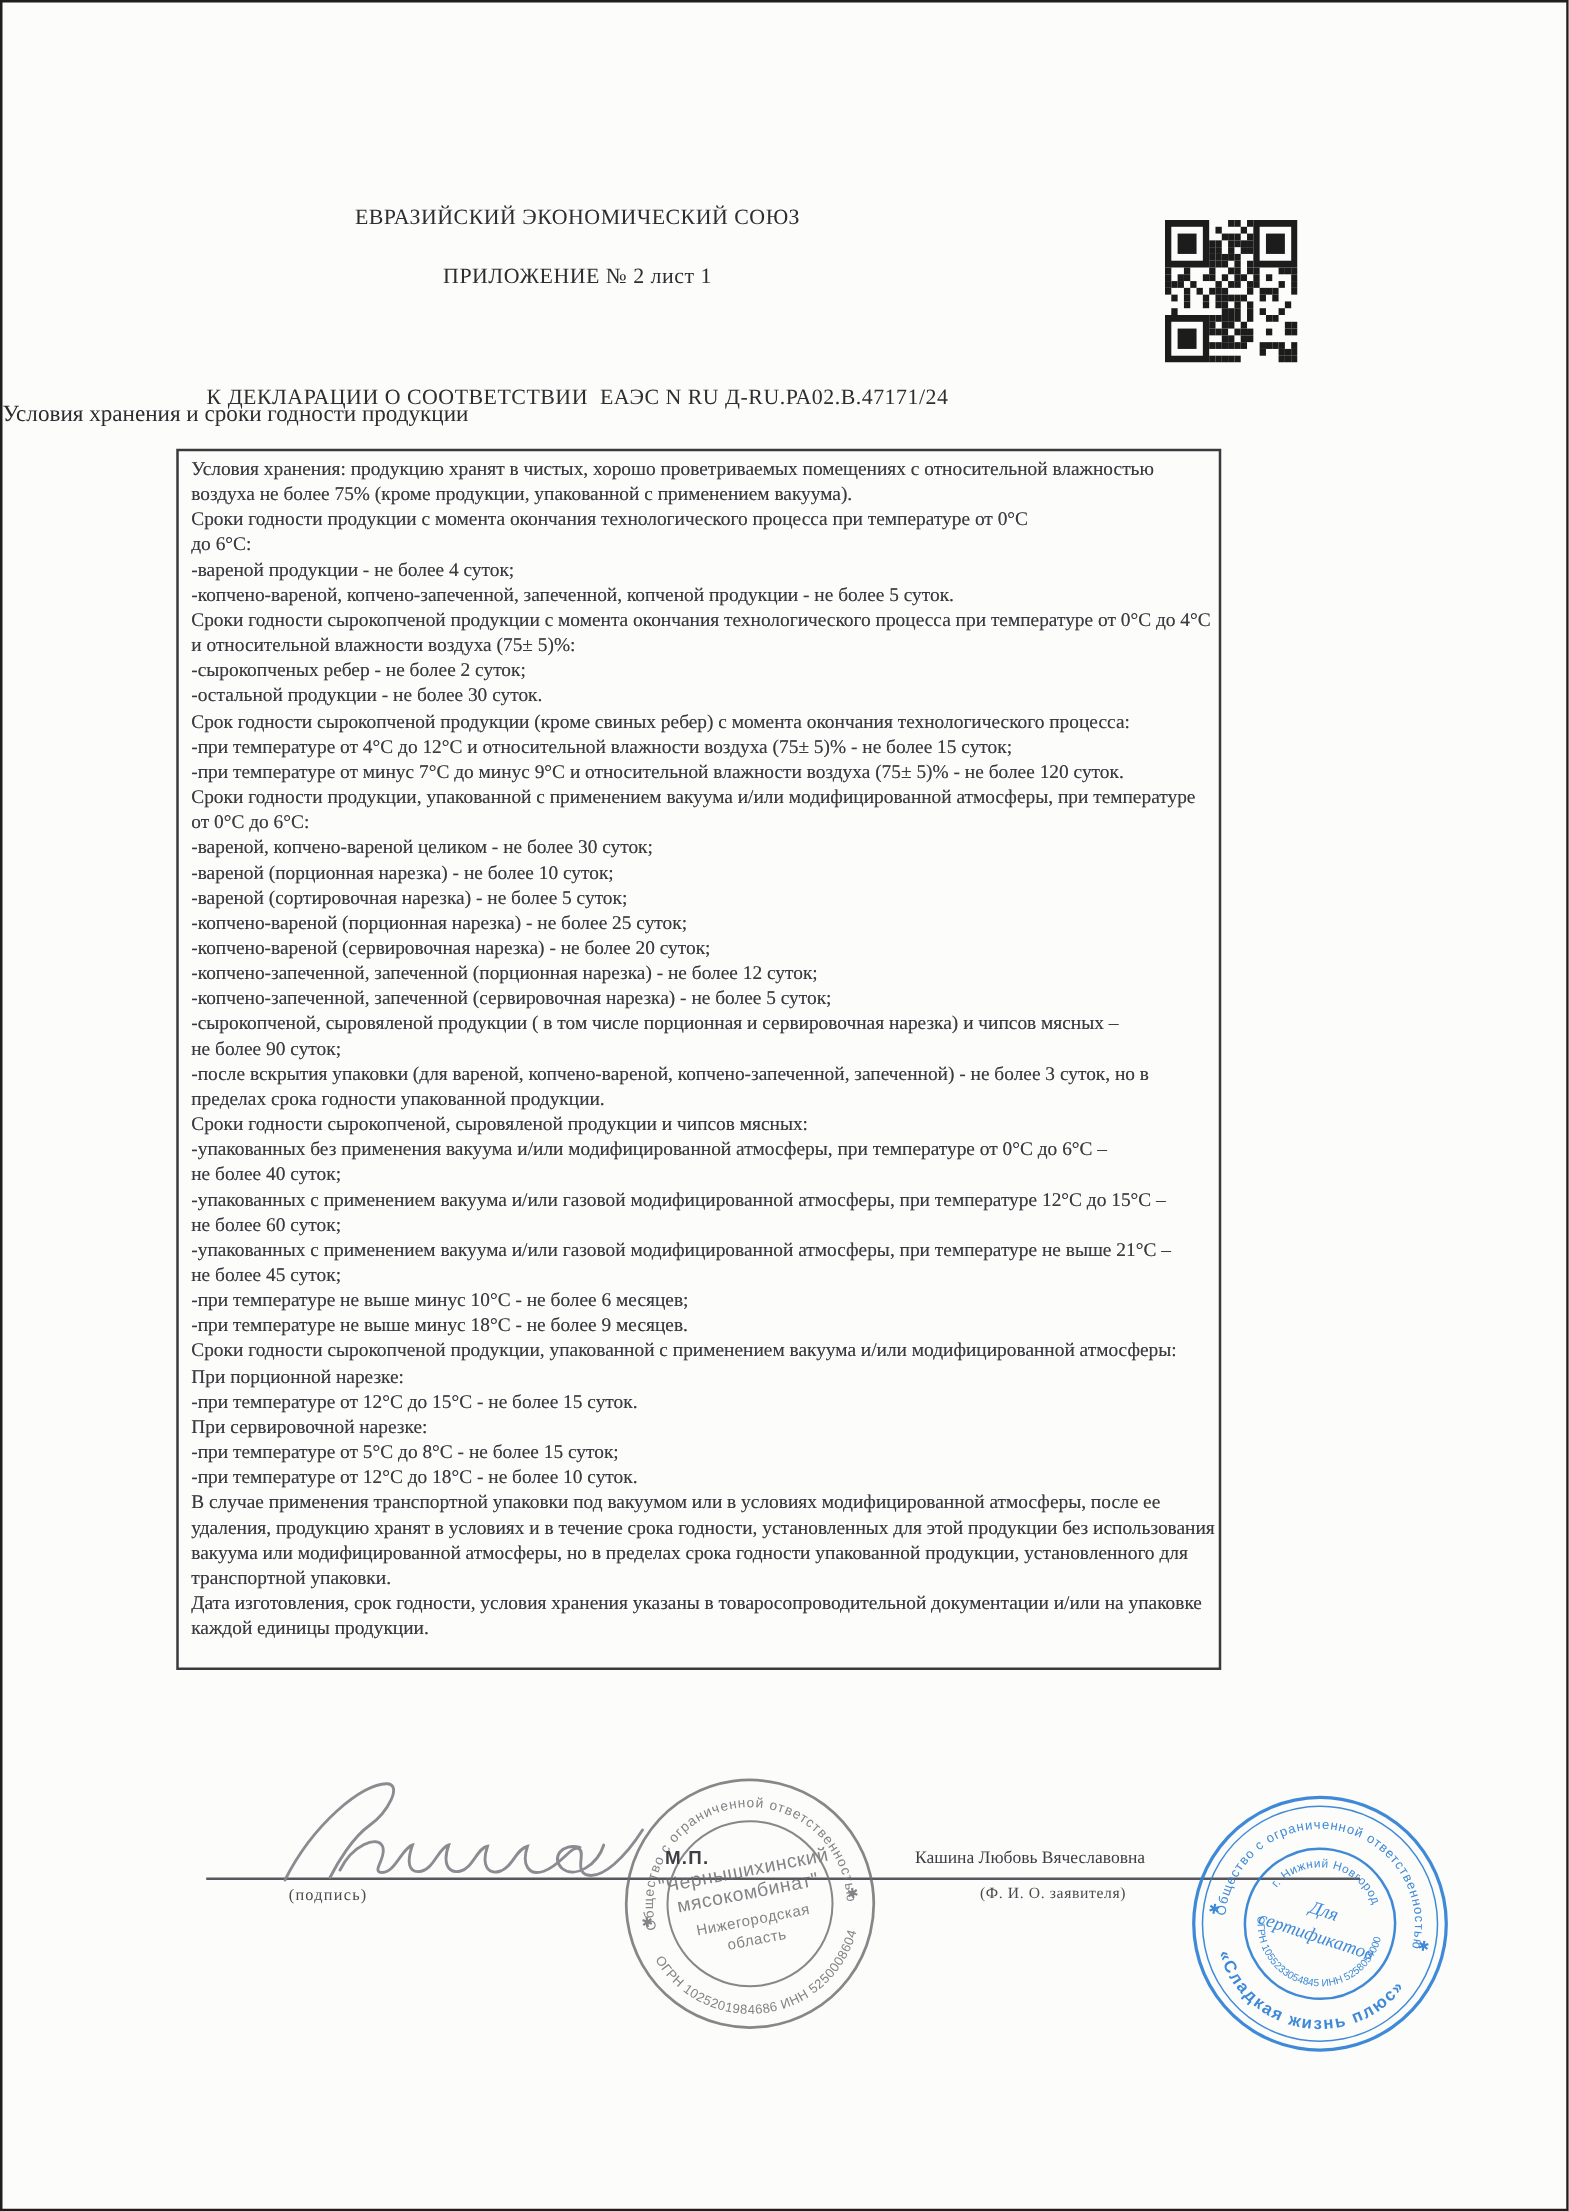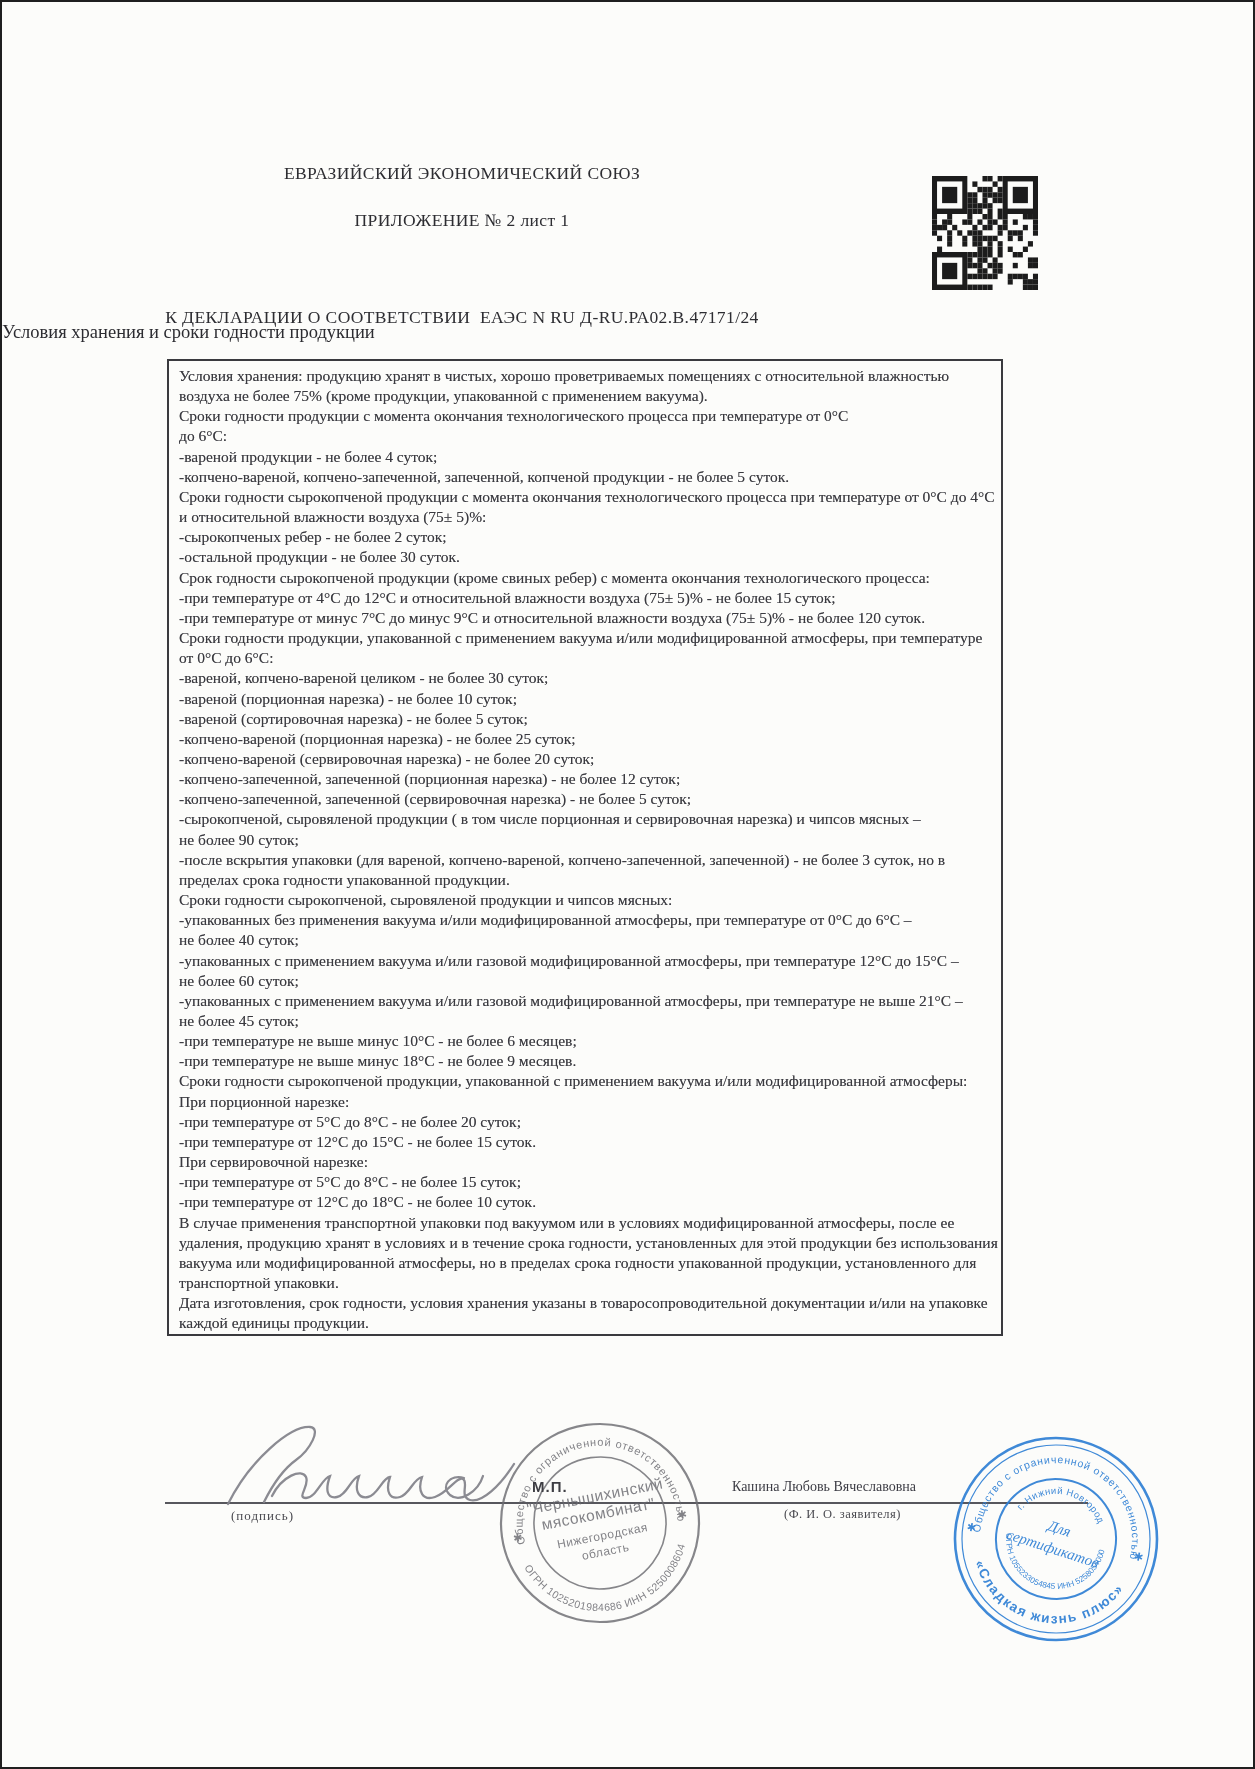--- a/index.html
+++ b/index.html
@@ -5,21 +5,21 @@
   html,body{margin:0;padding:0;background:#e8e8e8;}
   .page{position:relative;width:1255px;height:1769px;background:#fcfcfa;
         border:2px solid #1f1f1f;box-sizing:border-box;overflow:hidden;
         font-family:"Liberation Serif",serif;color:#35353b;}
   .abs{position:absolute;}
   .hline{left:0;width:920px;text-align:center;font-weight:normal;font-size:17.5px;
          letter-spacing:.4px;color:#2d2d32;white-space:pre;}
   #h1{top:161px;} #h2{top:208px;} #h3{top:266px;margin-top:39px;}
   .doc-title{top:320px;left:0;width:1094px;text-align:left;font-size:18.5px;color:#2c2c31;}
   .main-box{left:139px;top:357px;width:836px;height:977px;border:2px solid #3a3a3e;
-            box-sizing:border-box;padding:5px 24px 0 10px;background:transparent;margin-left:26px;}
+            box-sizing:border-box;padding:5px 24px 0 10px;background:transparent;}
   .bline{font-size:15.5px;line-height:20.15px;white-space:nowrap;color:#3a3a40;
          text-shadow:0 0 .5px rgba(60,60,64,.55);}
   .sig-rule{left:163px;top:1500px;width:923px;height:2px;background:#57575d;z-index:1;}
   .cap{font-size:13px;color:#4a4a50;letter-spacing:1px;z-index:1;}
   #cap-sign{left:229px;top:1506px;}
   #cap-fio{left:782px;top:1505px;font-size:12.5px;letter-spacing:.5px;}
   #mp{left:530px;top:1476px;font-family:"Liberation Sans",sans-serif;font-weight:bold;
       font-size:15px;letter-spacing:1px;color:#3e3e44;z-index:5;}
   #applicant{left:730px;top:1477px;font-size:14px;color:#3c3c44;z-index:2;}
   #sig-svg{left:210px;top:1412px;z-index:2;}
@@ -241,21 +241,20 @@
       <div class="bline">-упакованных без применения вакуума и/или модифицированной атмосферы, при температуре от 0°С до 6°С –</div>
       <div class="bline">не более 40 суток;</div>
       <div class="bline">-упакованных с применением вакуума и/или газовой модифицированной атмосферы, при температуре 12°С до 15°С –</div>
       <div class="bline">не более 60 суток;</div>
       <div class="bline">-упакованных с применением вакуума и/или газовой модифицированной атмосферы, при температуре не выше 21°С –</div>
       <div class="bline">не более 45 суток;</div>
       <div class="bline">-при температуре не выше минус 10°С - не более 6 месяцев;</div>
       <div class="bline">-при температуре не выше минус 18°С - не более 9 месяцев.</div>
       <div class="bline">Сроки годности сырокопченой продукции, упакованной с применением вакуума и/или модифицированной атмосферы:</div>
       <div class="bline">При порционной нарезке:</div>
-      <div class="bline">-при температуре от 5°С до 8°С - не более 20 суток;</div>
       <div class="bline">-при температуре от 12°С до 15°С - не более 15 суток.</div>
       <div class="bline">При сервировочной нарезке:</div>
       <div class="bline">-при температуре от 5°С до 8°С - не более 15 суток;</div>
       <div class="bline">-при температуре от 12°С до 18°С - не более 10 суток.</div>
       <div class="bline">В случае применения транспортной упаковки под вакуумом или в условиях модифицированной атмосферы, после ее</div>
       <div class="bline">удаления, продукцию хранят в условиях и в течение срока годности, установленных для этой продукции без использования</div>
       <div class="bline">вакуума или модифицированной атмосферы, но в пределах срока годности упакованной продукции, установленного для</div>
       <div class="bline">транспортной упаковки.</div>
       <div class="bline">Дата изготовления, срок годности, условия хранения указаны в товаросопроводительной документации и/или на упаковке</div>
       <div class="bline">каждой единицы продукции.</div>

